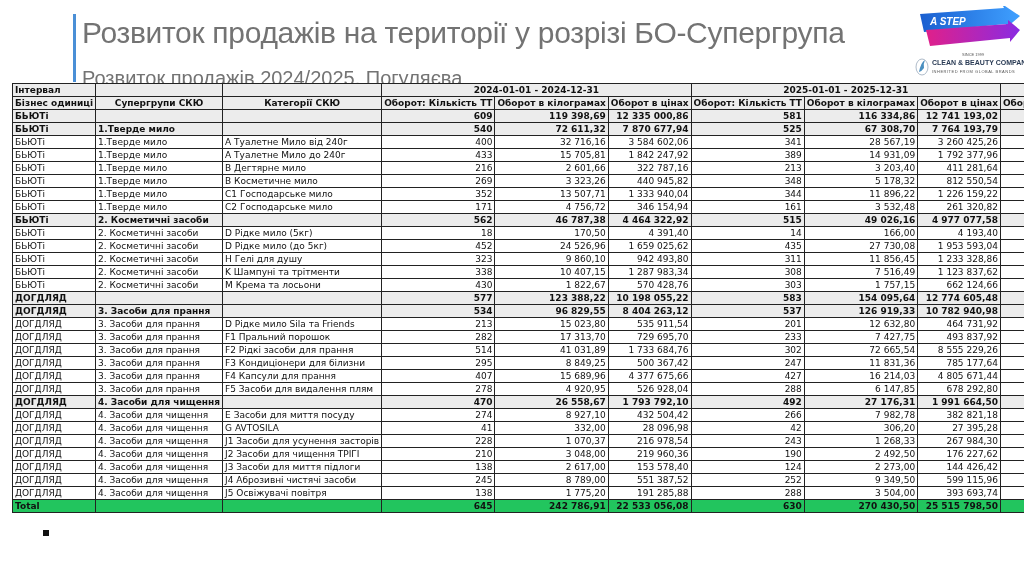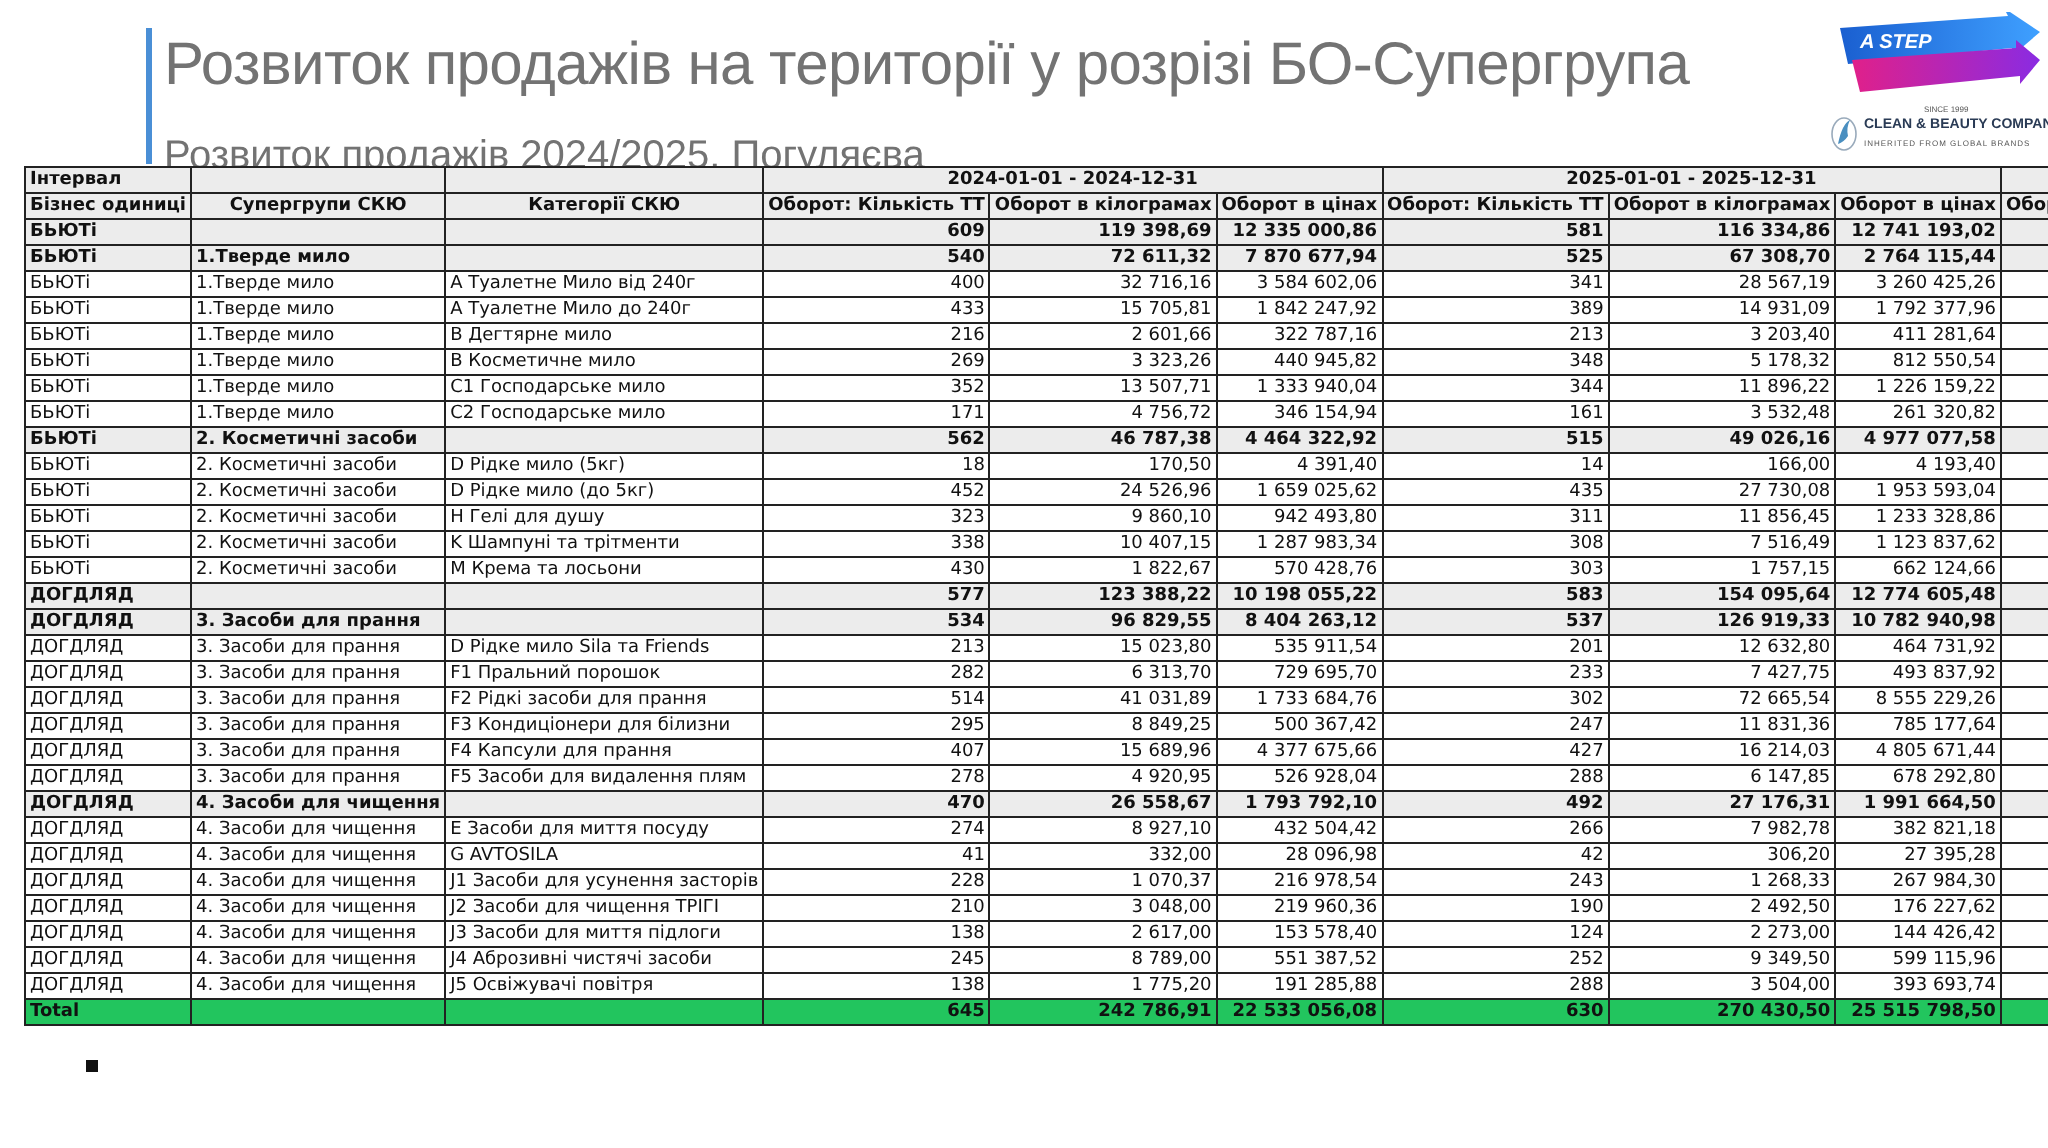--- a/index.html
+++ b/index.html
@@ -122,21 +122,21 @@
       </tr>
       <tr class="sub">
         <td class="txt">БЬЮТі</td>
         <td class="txt">1.Тверде мило</td>
         <td class="txt"></td>
         <td class="num">540</td>
         <td class="num">72 611,32</td>
         <td class="num">7 870 677,94</td>
         <td class="num">525</td>
         <td class="num">67 308,70</td>
-        <td class="num">2 764 115,44</td>
+        <td class="num">7 764 193,79</td>
         <td class="num neg">-2,78</td>
       </tr>
       <tr>
         <td class="txt">БЬЮТі</td>
         <td class="txt">1.Тверде мило</td>
         <td class="txt">A Туалетне Мило від 240г</td>
         <td class="num">400</td>
         <td class="num">32 716,16</td>
         <td class="num">3 584 602,06</td>
         <td class="num">341</td>
@@ -310,21 +310,21 @@
         <td class="num">201</td>
         <td class="num">12 632,80</td>
         <td class="num">464 731,92</td>
         <td class="num neg">-5,63</td>
       </tr>
       <tr>
         <td class="txt">ДОГДЛЯД</td>
         <td class="txt">3. Засоби для прання</td>
         <td class="txt">F1 Пральний порошок</td>
         <td class="num">282</td>
-        <td class="num">6 313,70</td>
+        <td class="num">17 313,70</td>
         <td class="num">729 695,70</td>
         <td class="num">233</td>
         <td class="num">7 427,75</td>
         <td class="num">493 837,92</td>
         <td class="num neg">-17,38</td>
       </tr>
       <tr>
         <td class="txt">ДОГДЛЯД</td>
         <td class="txt">3. Засоби для прання</td>
         <td class="txt">F2 Рідкі засоби для прання</td>

